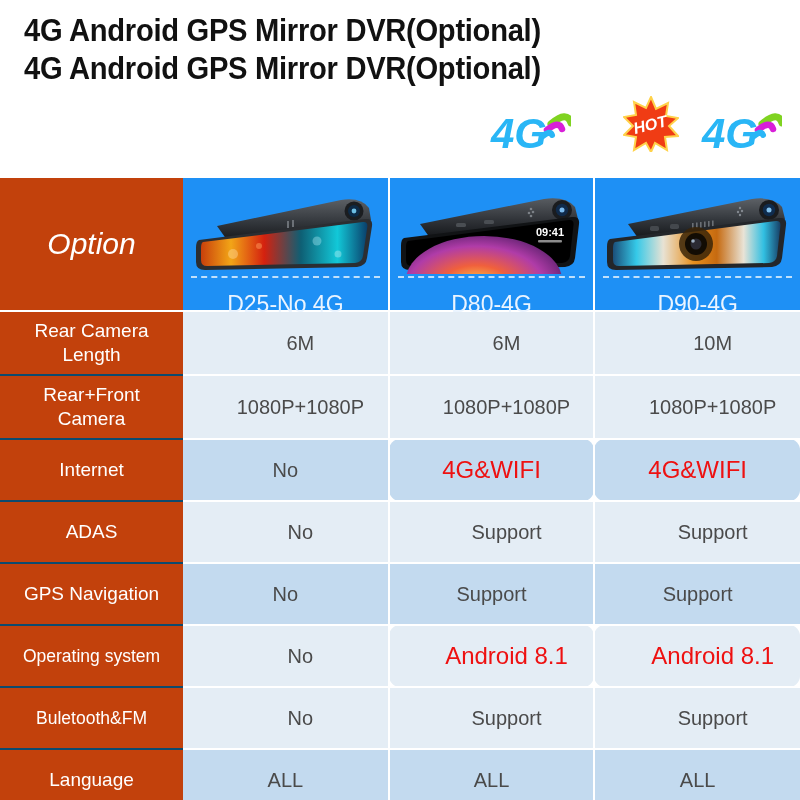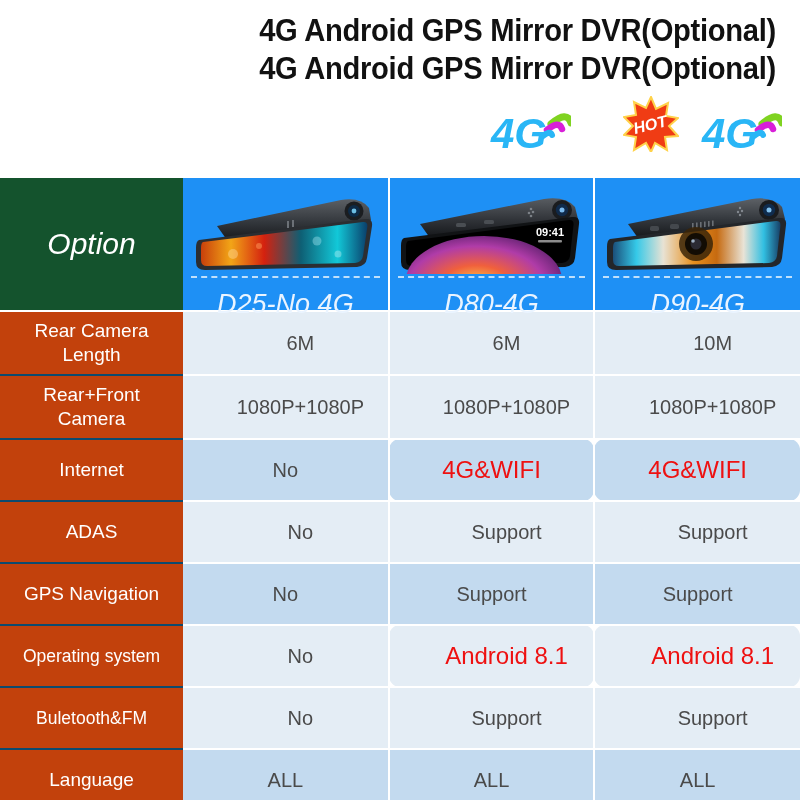--- a/index.html
+++ b/index.html
@@ -12,21 +12,21 @@
     height: 800px;
     font-family: "Liberation Sans", sans-serif;
     overflow: hidden;
     position: relative;
   }
 
   
   .title-block {
     width: 100%;
     padding-top: 12px;
-    text-align: right;
+    text-align: left;
   }
   .title-line {
     font-family: "Liberation Sans Narrow", "Liberation Sans", sans-serif;
     font-weight: bold;
     font-size: 31px;
     line-height: 38px;
     color: #111111;
     letter-spacing: -0.3px;
     transform: scaleX(0.94);
   }
@@ -94,21 +94,21 @@
   .row-a .val { background: #e4edf5; padding-left: 30px; }
   .row-b .val { background: #c3daef; }
   .val.accent {
     color: #ee1111;
     font-size: 24px;
     border-radius: 11px;
   }
 
   
   .hdr-option {
-    background: #14532d;
+    background: #c2410c;
     color: #ffffff;
     font-style: italic;
     font-size: 30px;
     border-bottom: 2px solid #ffffff;
   }
   .hdr-prod {
     background: #1e90f5;
     border-right: 2px solid #ffffff;
     border-bottom: 2px solid #ffffff;
     height: 132px;
@@ -135,23 +135,22 @@
     right: 8px;
     height: 0;
     border-top: 2px dashed #bfe0fb;
   }
   .prod-name {
     position: absolute;
     top: 86px;
     left: 0;
     right: 0;
     color: #eaf4ff;
-    font-size: 27px;
+    font-size: 23px;
     line-height: 44px;
-    font-style: italic;
   }
 
   
   .device {
     position: absolute;
     bottom: 2px;
     left: 50%;
     transform: translateX(-50%);
     width: 188px;
     height: 78px;

